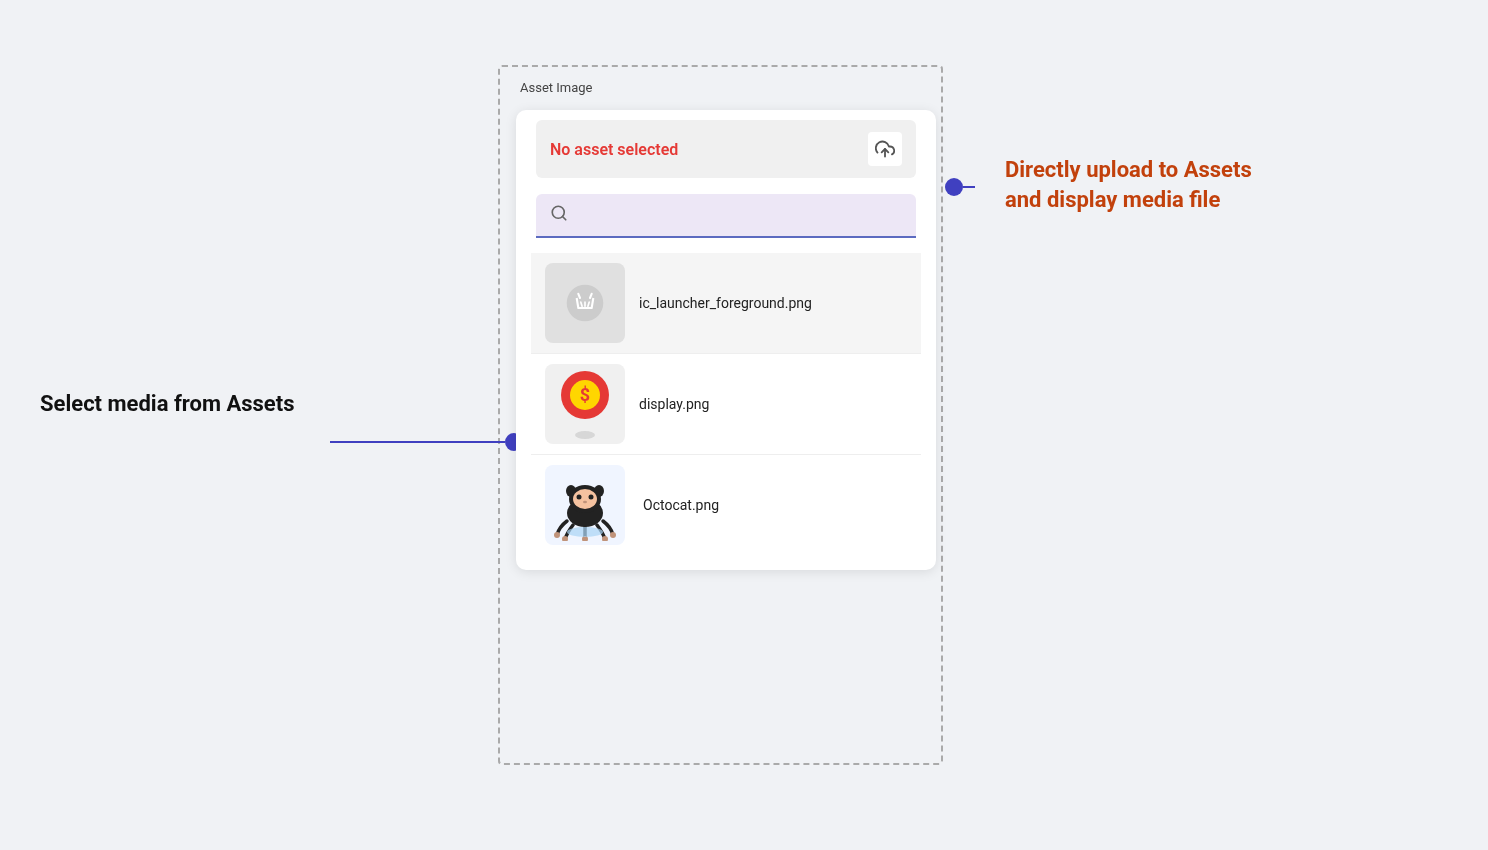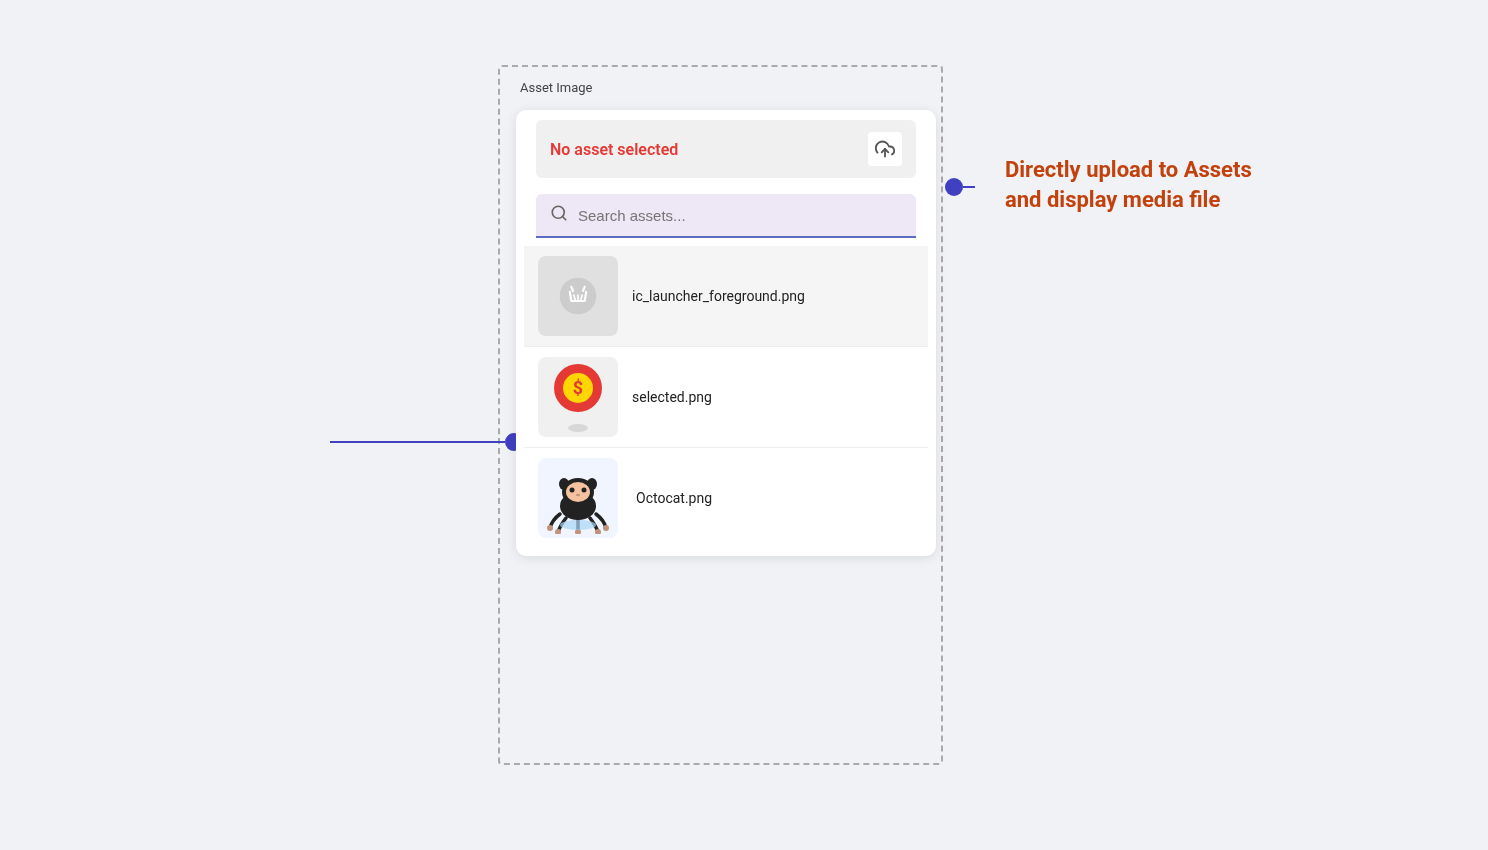--- a/index.html
+++ b/index.html
@@ -99,21 +99,21 @@
       background: transparent;
       border: none;
       outline: none;
       font-size: 15px;
       color: #888;
       width: 100%;
     }
 
     
     .asset-list {
-      margin: 8px;
+      margin: 15px;
       padding: 0;
     }
 
     .asset-item {
       display: flex;
       align-items: center;
       padding: 10px 14px;
       border-bottom: 1px solid #eee;
       background: #fff;
       cursor: pointer;
@@ -243,20 +243,21 @@
   </style>
 </head>
 <body>
 
 <div class="scene">
 
   <div class="panel"></div>
 
   <div class="panel-label">Asset Image</div>
 
+  <div class="annotation-left-label">Select media from Assets</div>
 
   <div class="annotation-left-line">
     <div class="line-h" style="width: 175px;"></div>
     <div class="dot"></div>
   </div>
 
   <div class="annotation-right-label">
     <span>Directly upload to Assets<br>and display media file</span>
   </div>
 
@@ -282,21 +283,20 @@
     </div>
 
     <div style="padding: 0 10px 0 10px;">
       <div class="search-bar">
         <span class="search-icon">
           <svg width="18" height="18" viewBox="0 0 24 24" fill="none" stroke="#666" stroke-width="2.2" stroke-linecap="round" stroke-linejoin="round">
             <circle cx="11" cy="11" r="8"></circle>
             <line x1="21" y1="21" x2="16.65" y2="16.65"></line>
           </svg>
         </span>
-        <input class="search-input" type="text" placeholder="Search assets..." style="">
       </div>
     </div>
 
     <ul class="asset-list">
 
       <li class="asset-item" style="background:#f5f5f5;">
         <div class="placeholder-bg">
 
           <svg width="40" height="40" viewBox="0 0 48 48" fill="none">
             <circle cx="24" cy="24" r="22" fill="#ccc"></circle>
@@ -317,21 +317,21 @@
             <ellipse cx="30" cy="28" rx="24" ry="24" fill="#e53935"></ellipse>
 
             <path d="M30 52 L22 40 Q30 45 38 40 Z" fill="#e53935"></path>
 
             <ellipse cx="30" cy="68" rx="10" ry="4" fill="#ccc" opacity="0.7"></ellipse>
 
             <circle cx="30" cy="28" r="15" fill="#FFD600"></circle>
             <text x="30" y="34" text-anchor="middle" font-size="18" font-weight="bold" fill="#e53935">$</text>
           </svg>
         </div>
-        <span class="asset-name">selected.png</span>
+        <span class="asset-name">display.png</span>
       </li>
 
       <li class="asset-item" style="border-bottom:none;">
         <div class="octocat-bg">
           <svg width="72" height="72" viewBox="0 0 72 72" fill="none">
 
             <ellipse cx="36" cy="44" rx="18" ry="14" fill="#222"></ellipse>
 
             <ellipse cx="36" cy="30" rx="16" ry="14" fill="#222"></ellipse>
 

